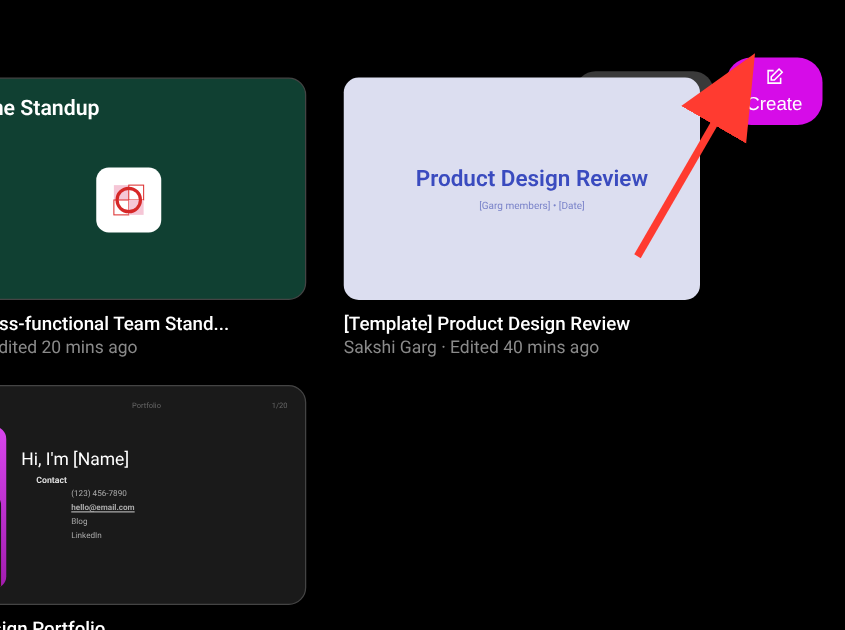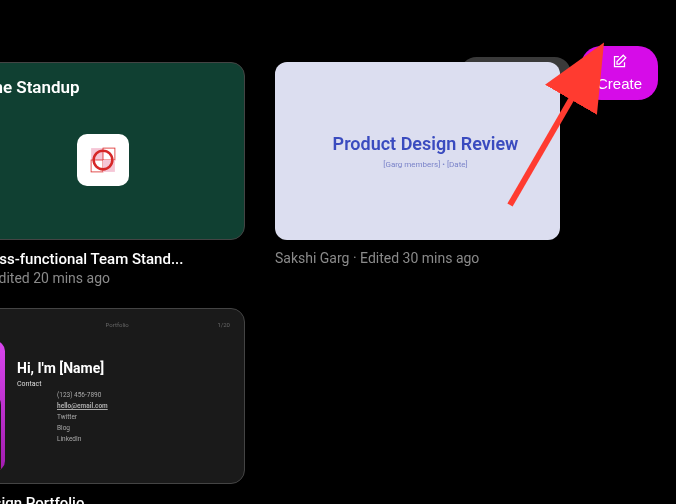--- a/index.html
+++ b/index.html
@@ -155,36 +155,37 @@
   }
   .portfolio-top {
     display: flex;
     justify-content: space-between;
     color: #666;
     font-size: 6px;
     margin-bottom: 14px;
   }
   .portfolio-hi {
     font-size: 14px;
-    font-weight: 700;
+    font-weight: 400;
     color: #fff;
     margin-bottom: 4px;
     margin-top: 32px;
   }
   .portfolio-intro {
     color: #888;
     font-size: 6.5px;
     line-height: 1.4;
     margin-bottom: 12px;
   }
   .portfolio-section {
     font-size: 7px;
-    font-weight: 400;
+    font-weight: 700;
     color: #ddd;
     margin-bottom: 3px;
+    margin-left: 12px;
   }
   .portfolio-line {
     font-size: 6.5px;
     color: #aaa;
     margin-bottom: 3px;
     padding-left: 40px;
   }
   .portfolio-line.underline { text-decoration: underline; font-weight: bold; }
 
   .arrow {
@@ -243,37 +244,37 @@
       <div class="portfolio-body">
         <div class="portfolio-top">
           <span></span>
           <span>Portfolio</span>
           <span>1/20</span>
         </div>
         <div class="portfolio-hi">Hi, I'm [Name]</div>
         <div class="portfolio-section">Contact</div>
         <div class="portfolio-line">(123) 456-7890</div>
         <div class="portfolio-line underline">hello@email.com</div>
-        <div class="portfolio-line">Twitter</div>
         <div class="portfolio-line">Blog</div>
         <div class="portfolio-line">LinkedIn</div>
       </div>
     </div>
     <div class="card-meta">
       <div class="card-title">e] Design Portfolio</div>
     </div>
   </div>
 
   <div class="col">
     <div class="card card-lavender">
       <div class="lav-title">Product Design Review</div>
       <div class="lav-sub">[Garg members] • [Date]</div>
     </div>
     <div class="card-meta">
-      <div class="card-sub">Sakshi Garg · Edited 30 mins ago</div>
+      <div class="card-title">[Template] Product Design Review</div>
+      <div class="card-sub">Sakshi Garg · Edited 40 mins ago</div>
     </div>
   </div>
 
 </div>
 
 <svg class="arrow" style="left:470px; top:35px;" width="160" height="190">
   <defs>
     <marker id="ah" markerWidth="12" markerHeight="12" refX="9" refY="5" orient="auto">
       <path d="M0,0 L11,5 L0,10 Z" fill="#ff3b30"></path>
     </marker>

